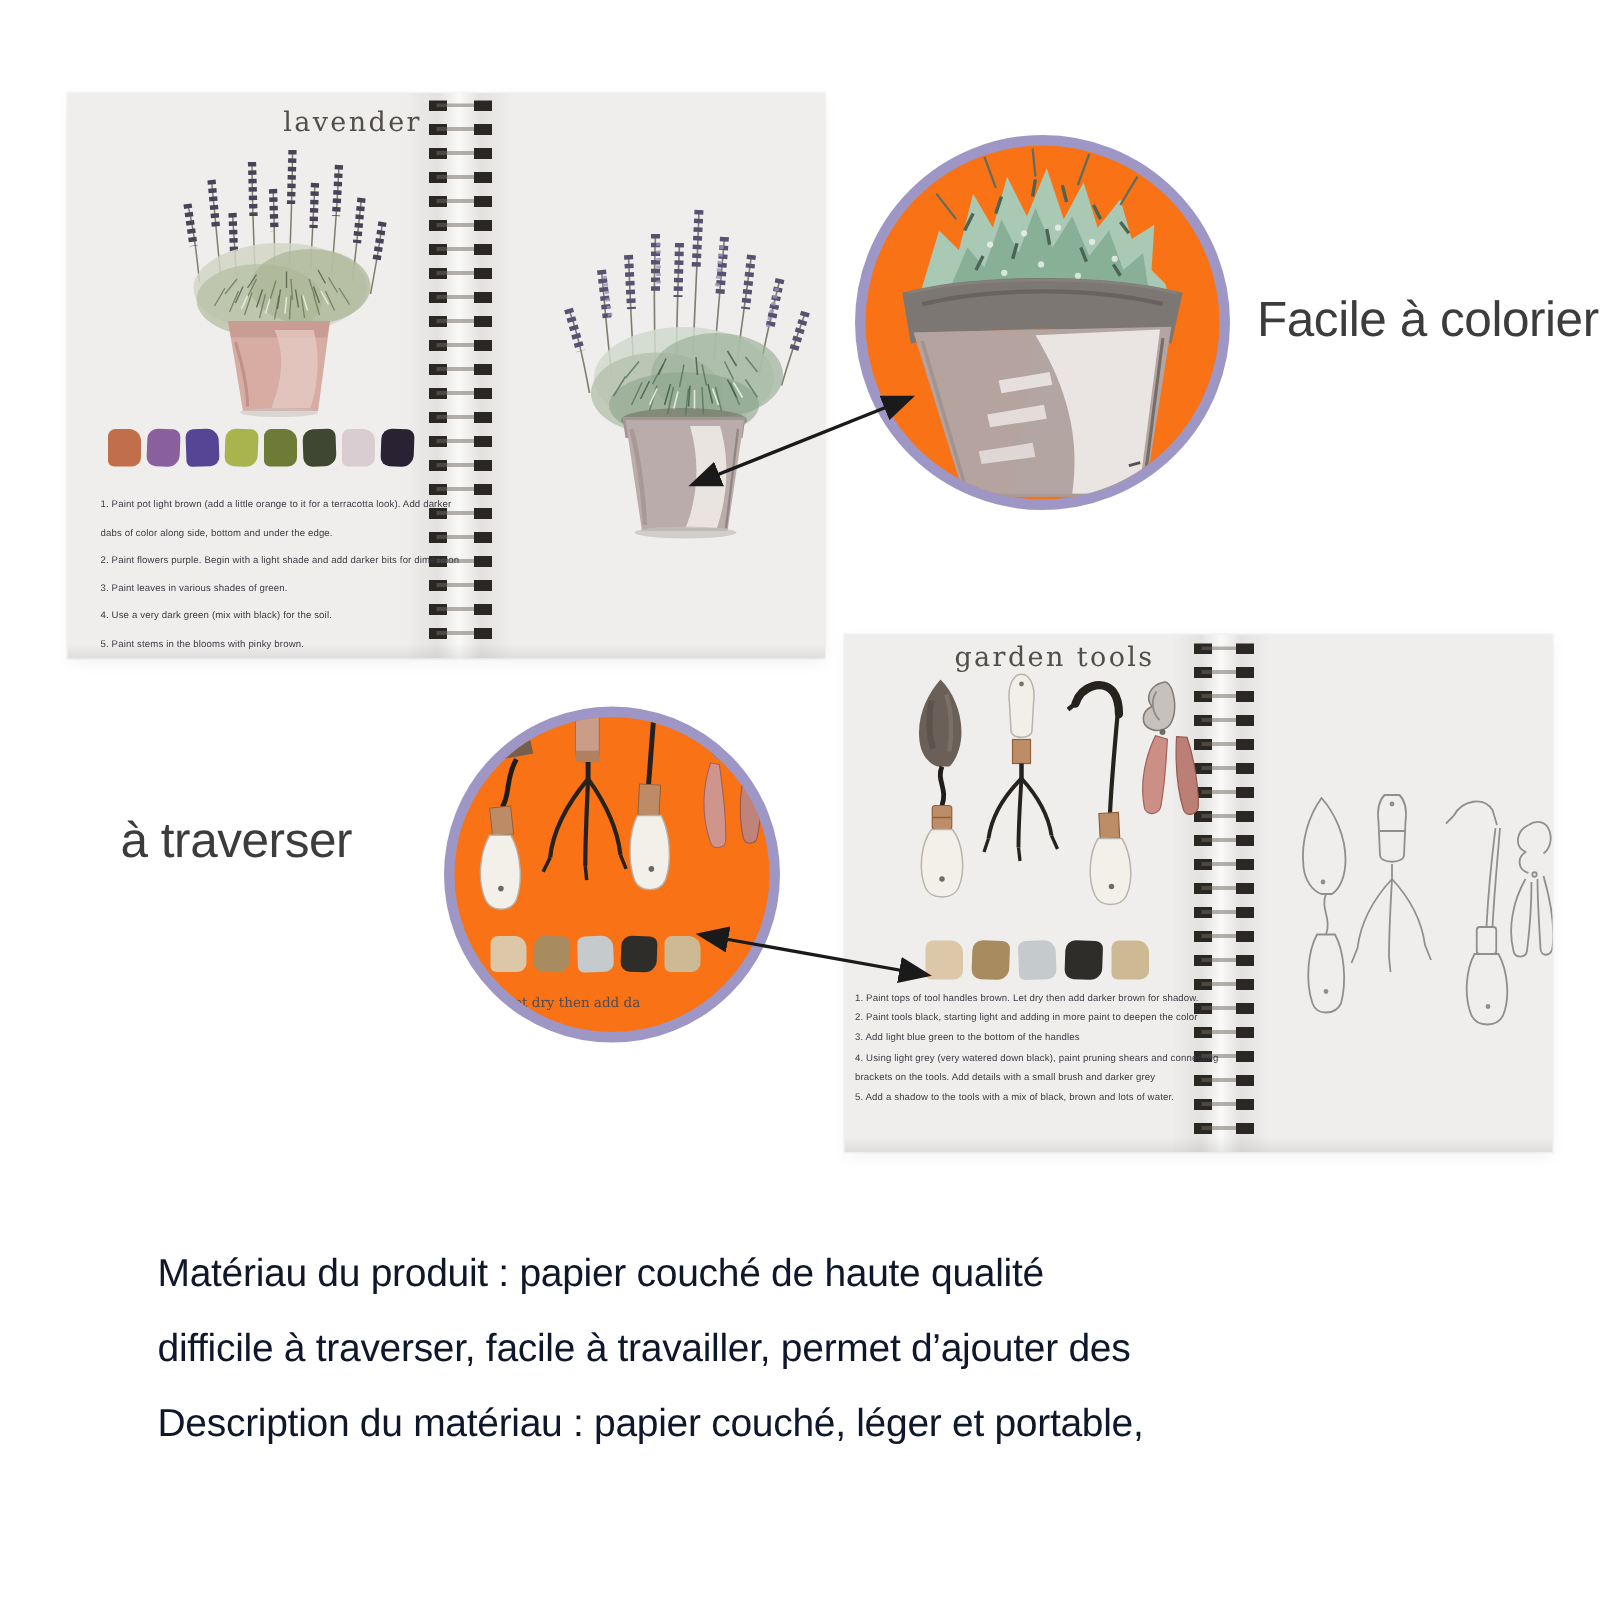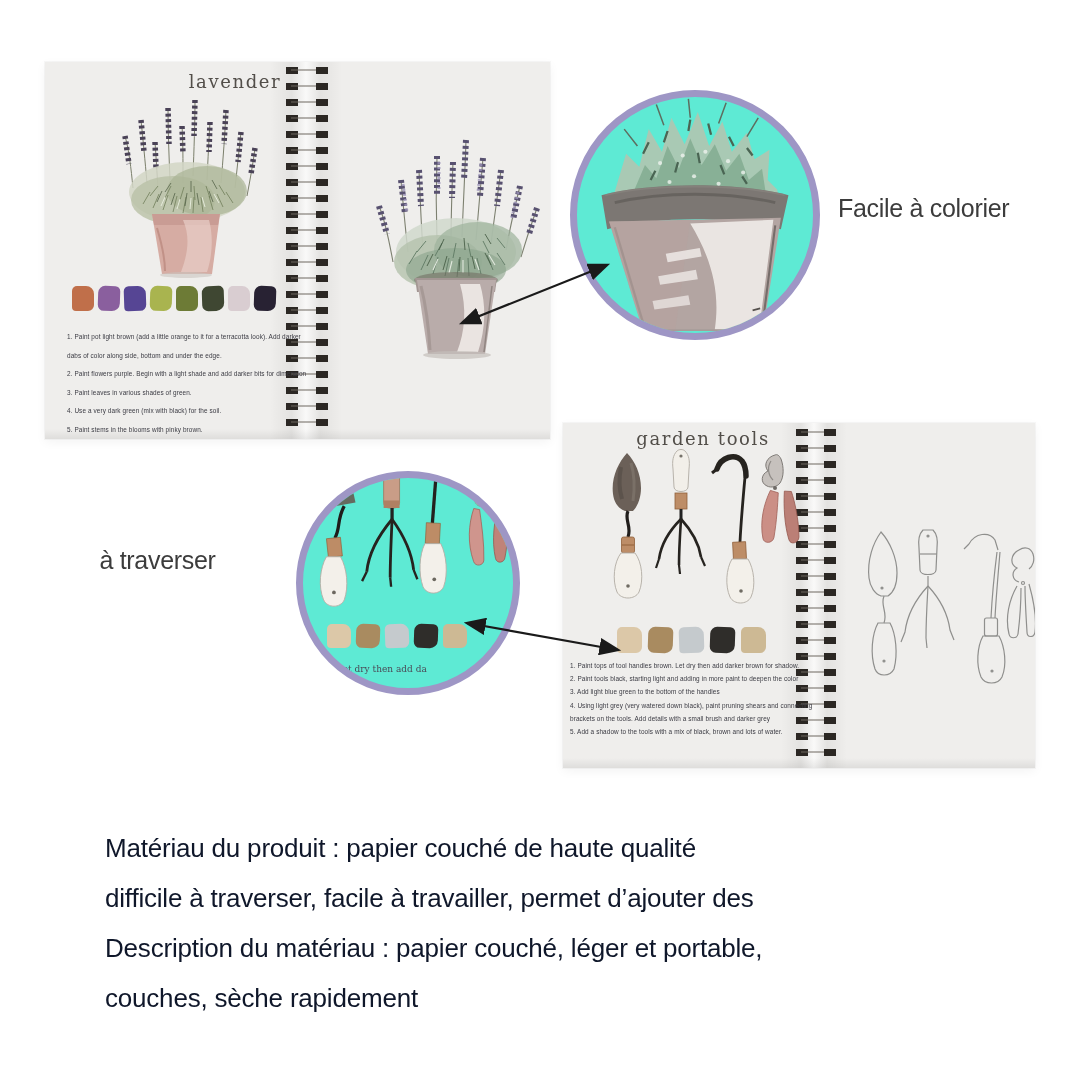--- a/index.html
+++ b/index.html
@@ -29,26 +29,26 @@
   .row-callout{gap:5px}.row-callout .sw{width:24px;height:24px}
   .sw:nth-child(even){transform:rotate(2deg);border-radius:7px 5px 8px 6px}
   .sw:nth-child(3n){transform:rotate(-2deg)}
 
   .instr{position:absolute;color:#3a3a42;font-size:6.4px;letter-spacing:.1px;filter:blur(.35px)}
   .instr div{white-space:nowrap}
   .instr-top div{line-height:18.6px}
   .instr-bot div{line-height:13.2px}
 
   .callout{position:absolute;box-sizing:border-box;border:7px solid #9e96c5;border-radius:50%;
-         background:#5eead4;overflow:hidden}
+         background:#f97316;overflow:hidden}
   .callout svg{position:absolute;left:0;top:0}
 
   .arrow-svg{position:absolute;overflow:visible}
 
-  .ann{position:absolute;color:#3c3c3c;font-size:25px;letter-spacing:-.3px;white-space:nowrap}
+  .ann{position:absolute;color:#3c3c3c;font-size:33px;letter-spacing:-.3px;white-space:nowrap}
   .ann-center{text-align:center;line-height:44px;white-space:normal}
   .desc{position:absolute;color:#0f172a;font-size:26px;line-height:50px;letter-spacing:-.2px}
   .desc div{white-space:nowrap}
 
   .callout-partial{position:absolute;font-family:"DejaVu Serif",serif;font-size:9px;
          color:#4b4b57;filter:blur(.3px);white-space:nowrap}
   svg{display:block}
 </style>
 </head>
 <body>
@@ -398,14 +398,13 @@
 </svg>
 
 <div class="ann ann-center" style="left:35px;top:538px;width:245px">
   <div>à traverser</div>
 </div>
 
 <div class="desc" style="left:105px;top:823px">
   <div>Matériau du produit : papier couché de haute qualité</div>
   <div>difficile à traverser, facile à travailler, permet d’ajouter des</div>
   <div>Description du matériau : papier couché, léger et portable,</div>
-  <div>couches, sèche rapidement</div>
 </div>
 
 </body></html>

